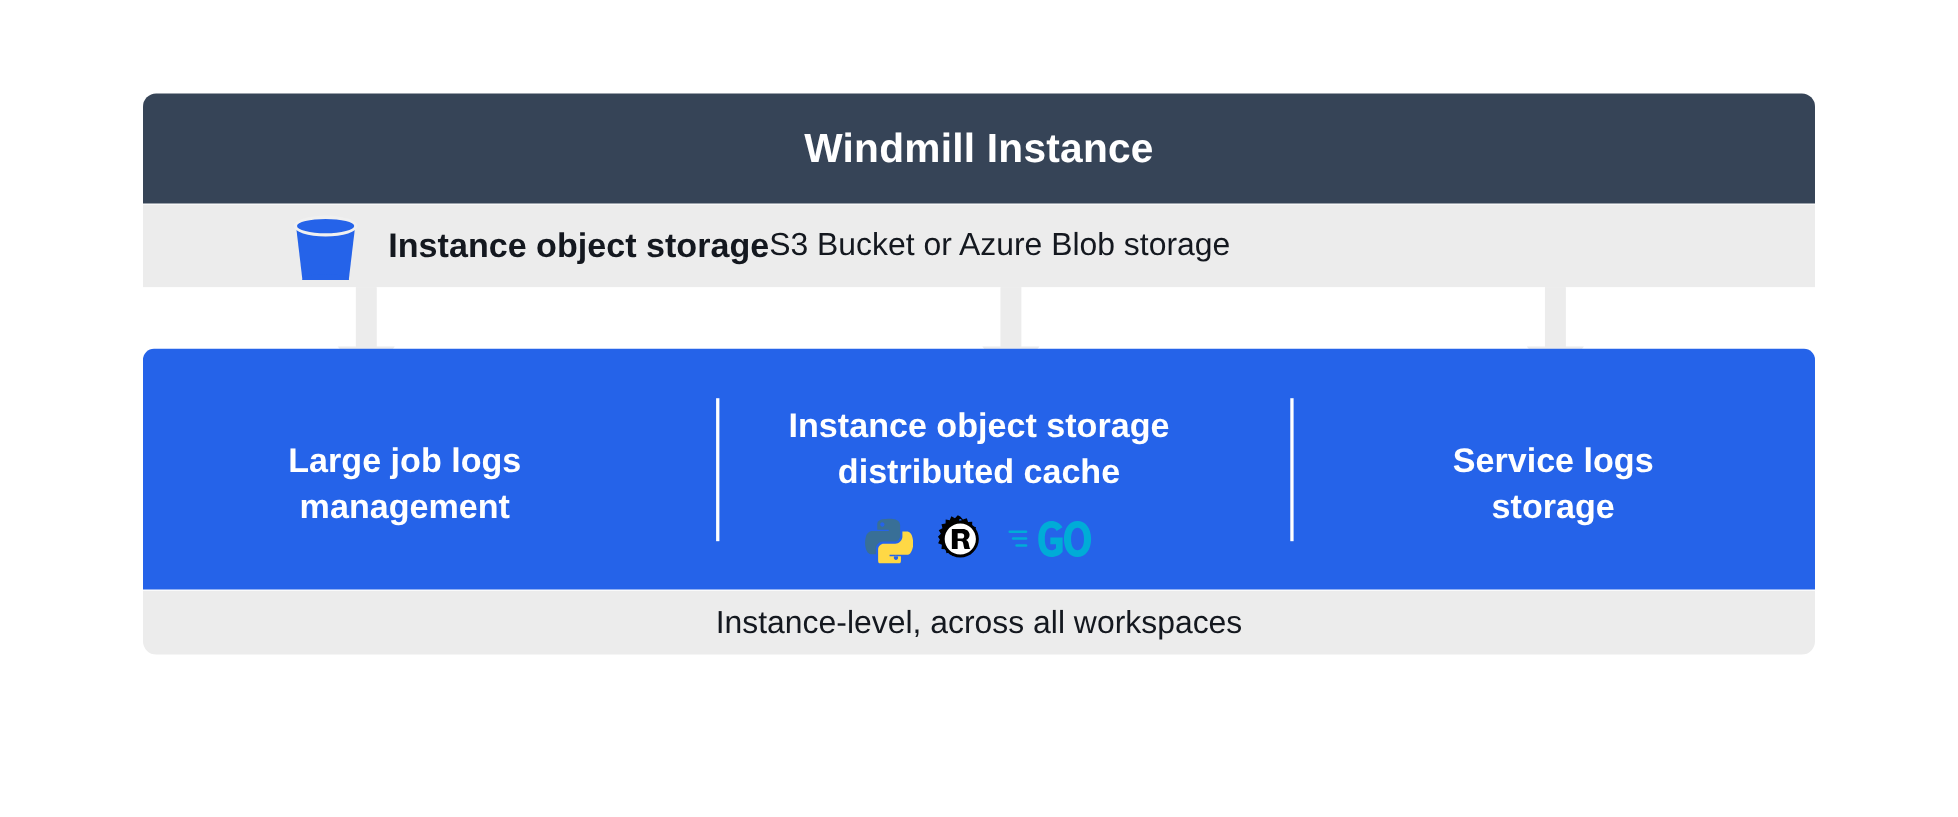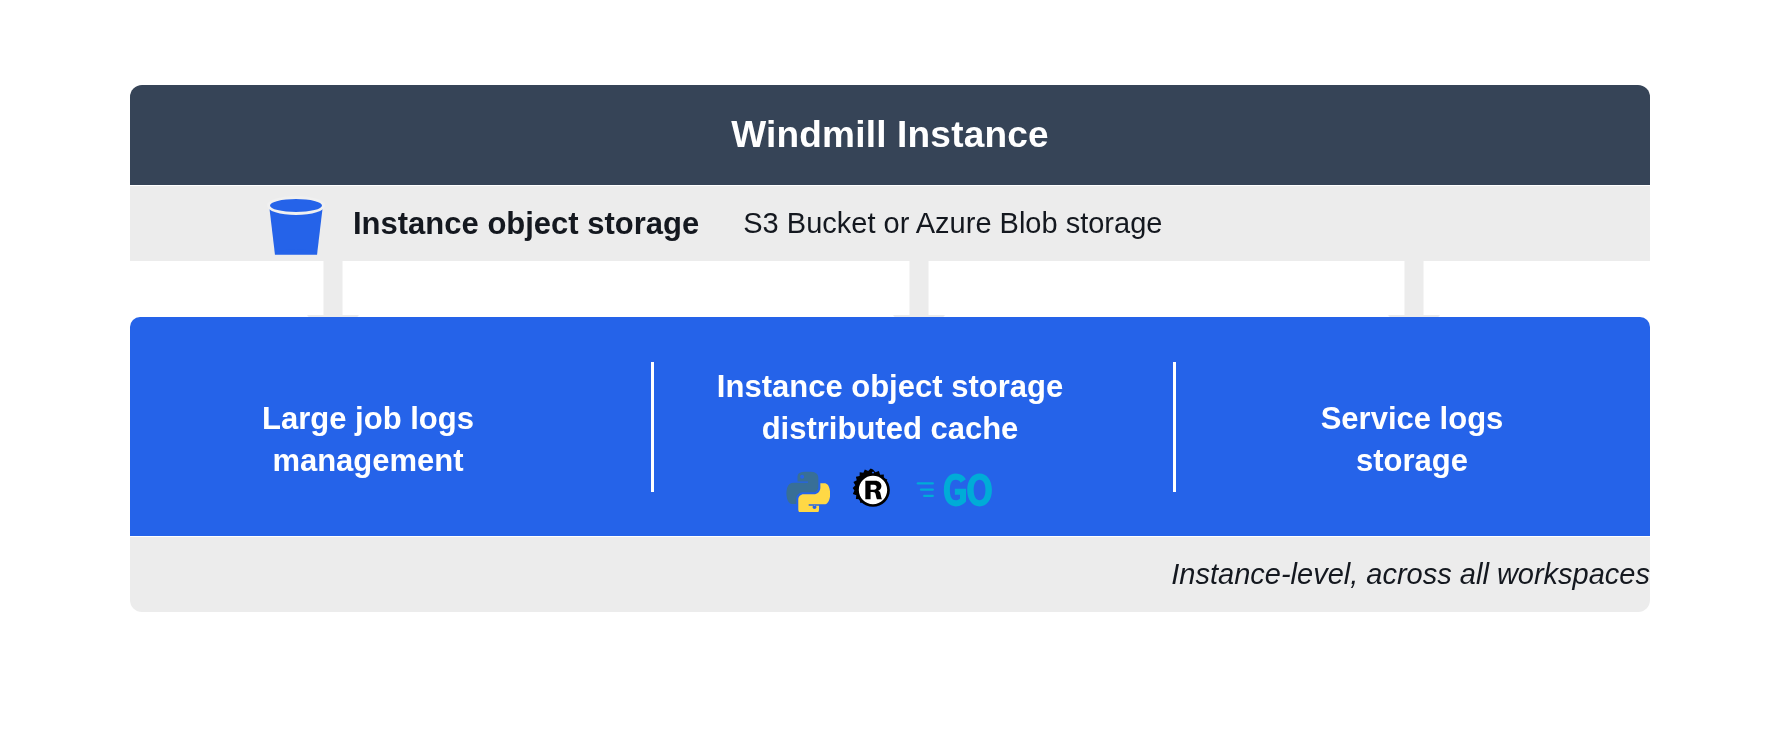--- a/index.html
+++ b/index.html
@@ -78,21 +78,20 @@
     border: 3px solid #f0f0f0;
   }
   .storage-title {
     margin-left: 26px;
     font-size: 31px;
     font-weight: bold;
     color: #14181f;
     white-space: nowrap;
   }
   .storage-sub {
-    margin-left: 44px;
     font-size: 29px;
     font-weight: normal;
     color: #14181f;
     white-space: nowrap;
   }
 
   
   .arrow { position: absolute; }
   .arrow-stem {
     position: absolute;
@@ -160,27 +159,26 @@
     align-items: center;
     gap: 20px;
     height: 46px;
   }
   .lang-logo { display: block; }
 
   
   .footer-bar {
     position: absolute;
     left: 0; top: 452px;
-    width: 1520px; height: 75px;
+    width: 1520px; height: 58px;
     background: #ececec;
     border-radius: 0 0 12px 12px;
     display: flex;
     align-items: center;
-    justify-content: flex-end;
-    font-style: italic;
+    justify-content: center;
   }
   .footer-text {
     font-size: 29px;
     color: #14181f;
     white-space: nowrap;
   }
 </style>
 </head>
 <body>
 

